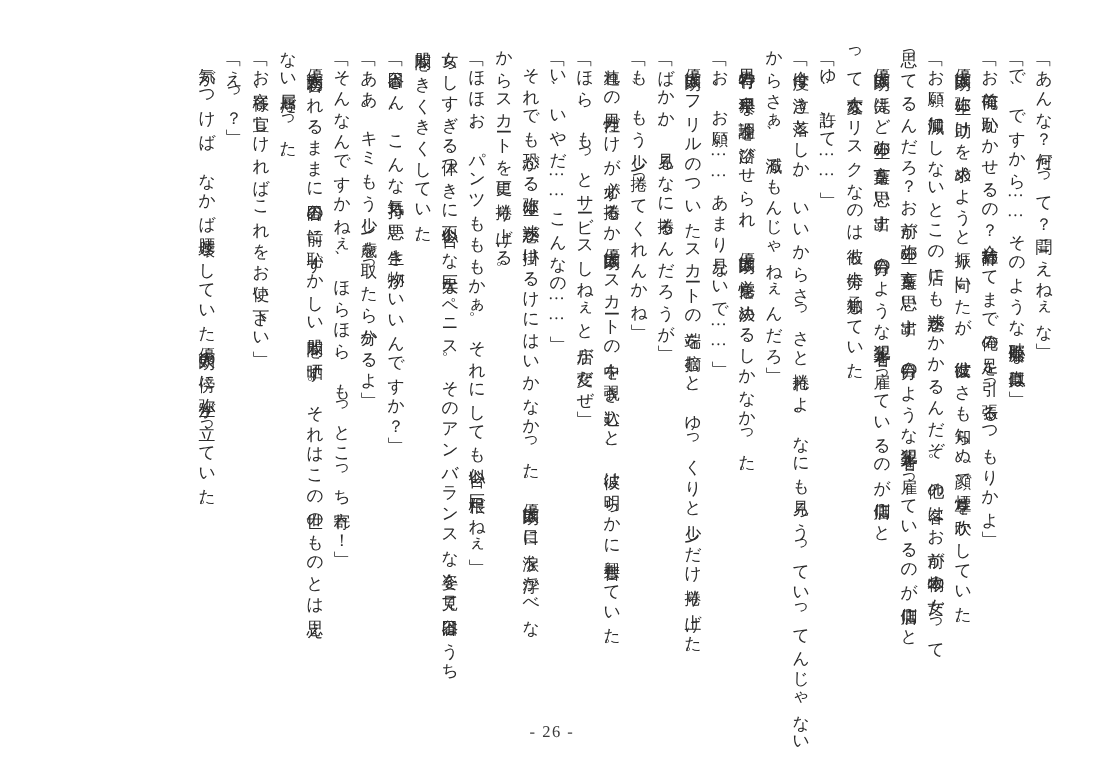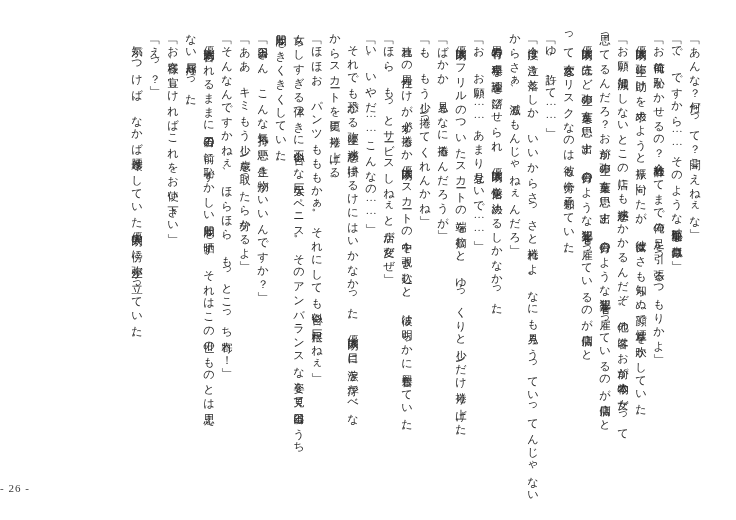--- a/index.html
+++ b/index.html
@@ -53,20 +53,21 @@
 
   .vline.indent {
     padding-top: 11px;
   }
 
   .page-number {
     position: absolute;
     bottom: 26px;
     left: 0;
     right: 0;
+    text-align: center;
     font-size: 11px;
     color: #3a3a3a;
     font-family: "Liberation Serif", "DejaVu Serif", serif;
     letter-spacing: 1px;
   }
 </style>
 </head>
 <body>
 
 <div class="page">

